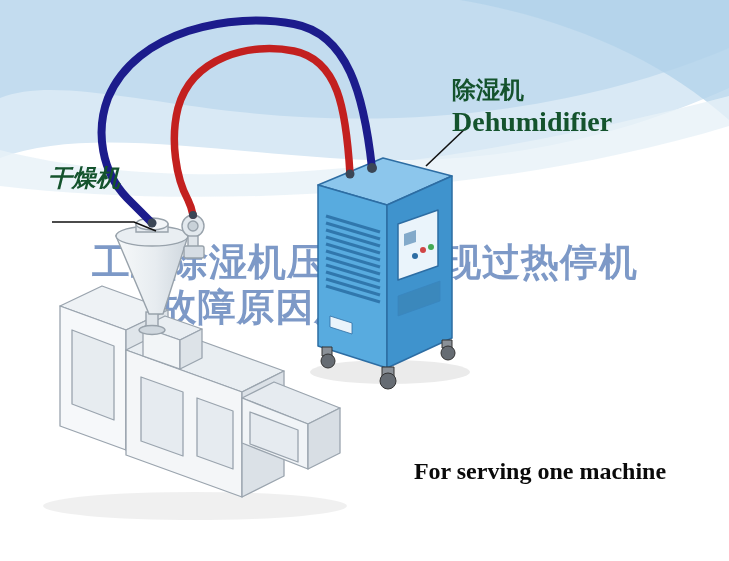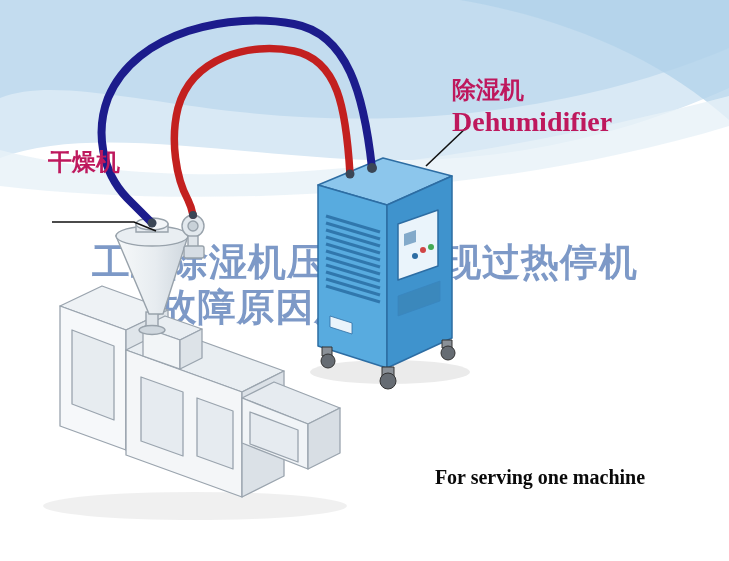--- a/index.html
+++ b/index.html
@@ -15,29 +15,29 @@
   .watermark{
     position:absolute;left:25px;top:240px;width:680px;z-index:1;
     text-align:center;font-weight:bold;line-height:1.18;
     color:var(--watermark-blue,#2f5ca5);opacity:.62;
     text-shadow:1px 1px 0 #ffffff, 0 0 4px rgba(255,255,255,.9);
     font-family:"Liberation Sans",sans-serif;
   }
   .watermark .l1{font-size:38px;letter-spacing:1px;}
   .watermark .l2{font-size:38px;letter-spacing:1px;transform:translateX(-70px);}
 
-  .label-block{position:absolute;z-index:3;color:#be185d;}
+  .label-block{position:absolute;z-index:3;color:#14532d;}
   .label-cn{font-size:24px;font-weight:bold;font-family:"Liberation Sans",sans-serif;}
   .label-en{font-size:28px;font-weight:bold;font-family:"Liberation Serif",serif;}
-  #dryer-label{left:48px;top:146px;}
+  #dryer-label{left:48px;top:162px;font-style:italic;}
   #dehum-label{left:452px;top:74px;}
 
   #caption{position:absolute;left:385px;top:454px;width:310px;z-index:3;text-align:center;color:#0a0a0a;}
   #caption .caption-cn{font-size:26px;font-weight:bold;letter-spacing:1px;font-family:"Liberation Sans",sans-serif;}
-  #caption .caption-en{font-size:20px;font-weight:bold;margin-top:12px;font-family:"Liberation Serif",serif;text-align:center;}
+  #caption .caption-en{font-size:24px;font-weight:bold;margin-top:4px;font-family:"Liberation Serif",serif;text-align:center;}
 
   
   .pipe-red{stroke:var(--pipe-red,#c3201f);}
   .pipe-navy{stroke:var(--pipe-blue,#1c1c8c);}
   .dh-left{fill:var(--machine-blue,#58abdf);}
   .dh-right{fill:var(--machine-blue-dark,#3f93cd);}
   .dh-top{fill:var(--machine-blue-top,#8cc6ec);}
 </style>
 </head>
 <body>

